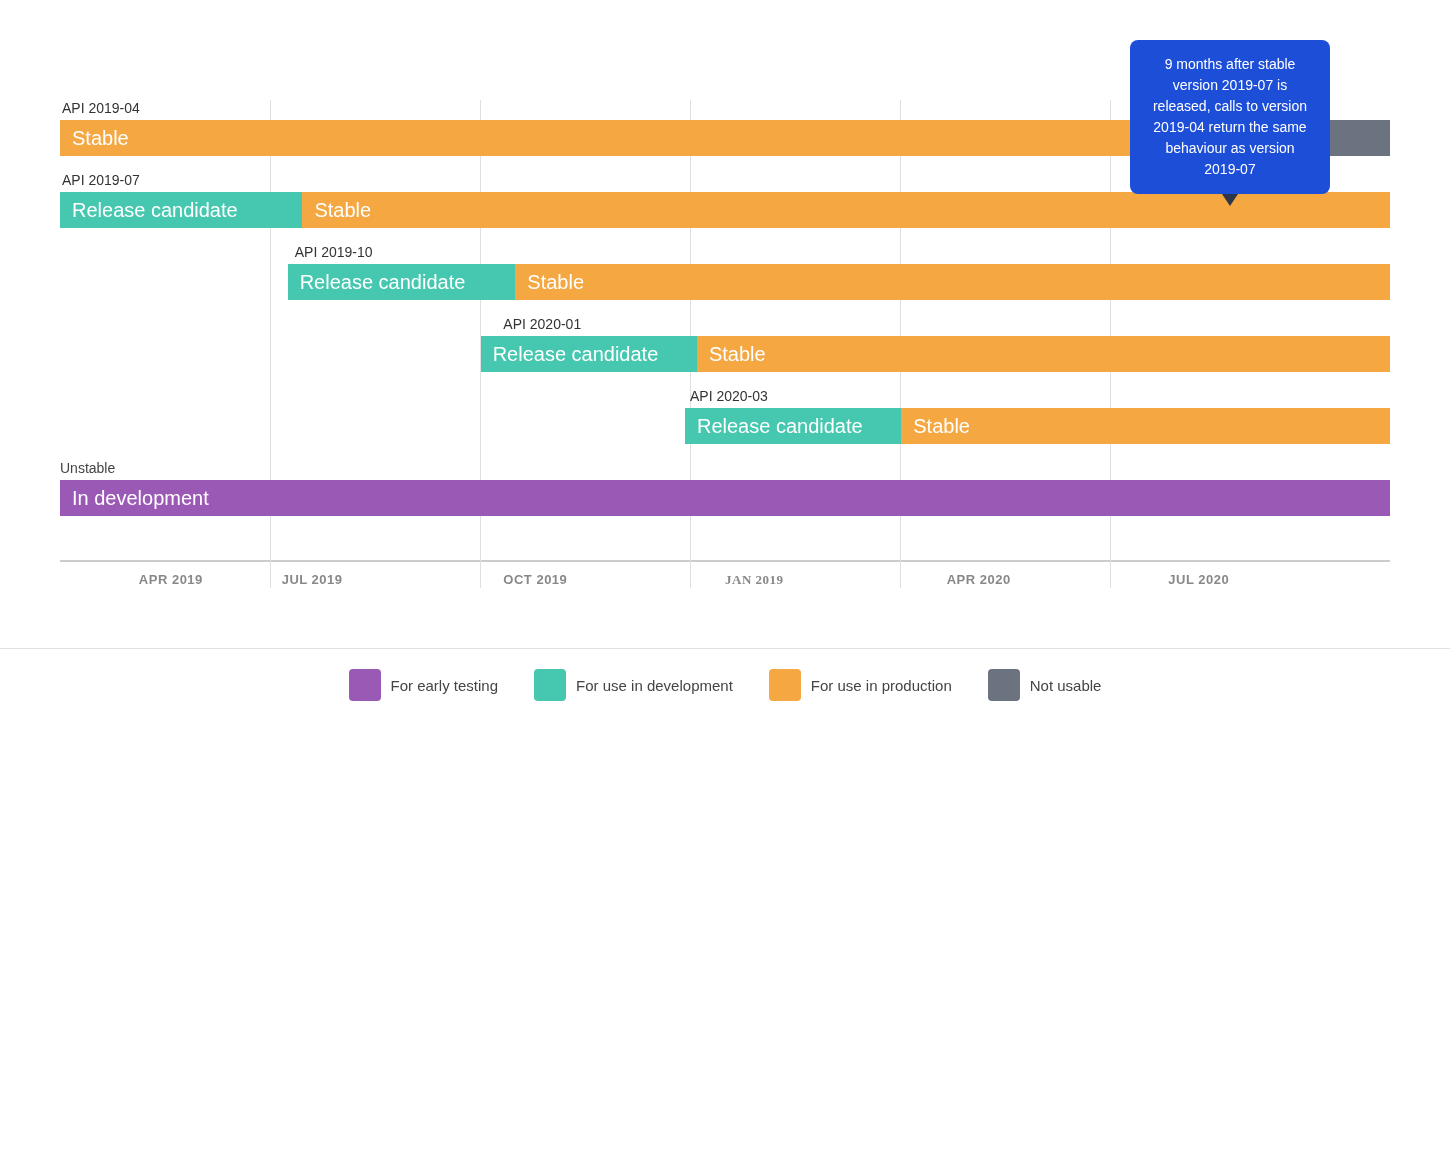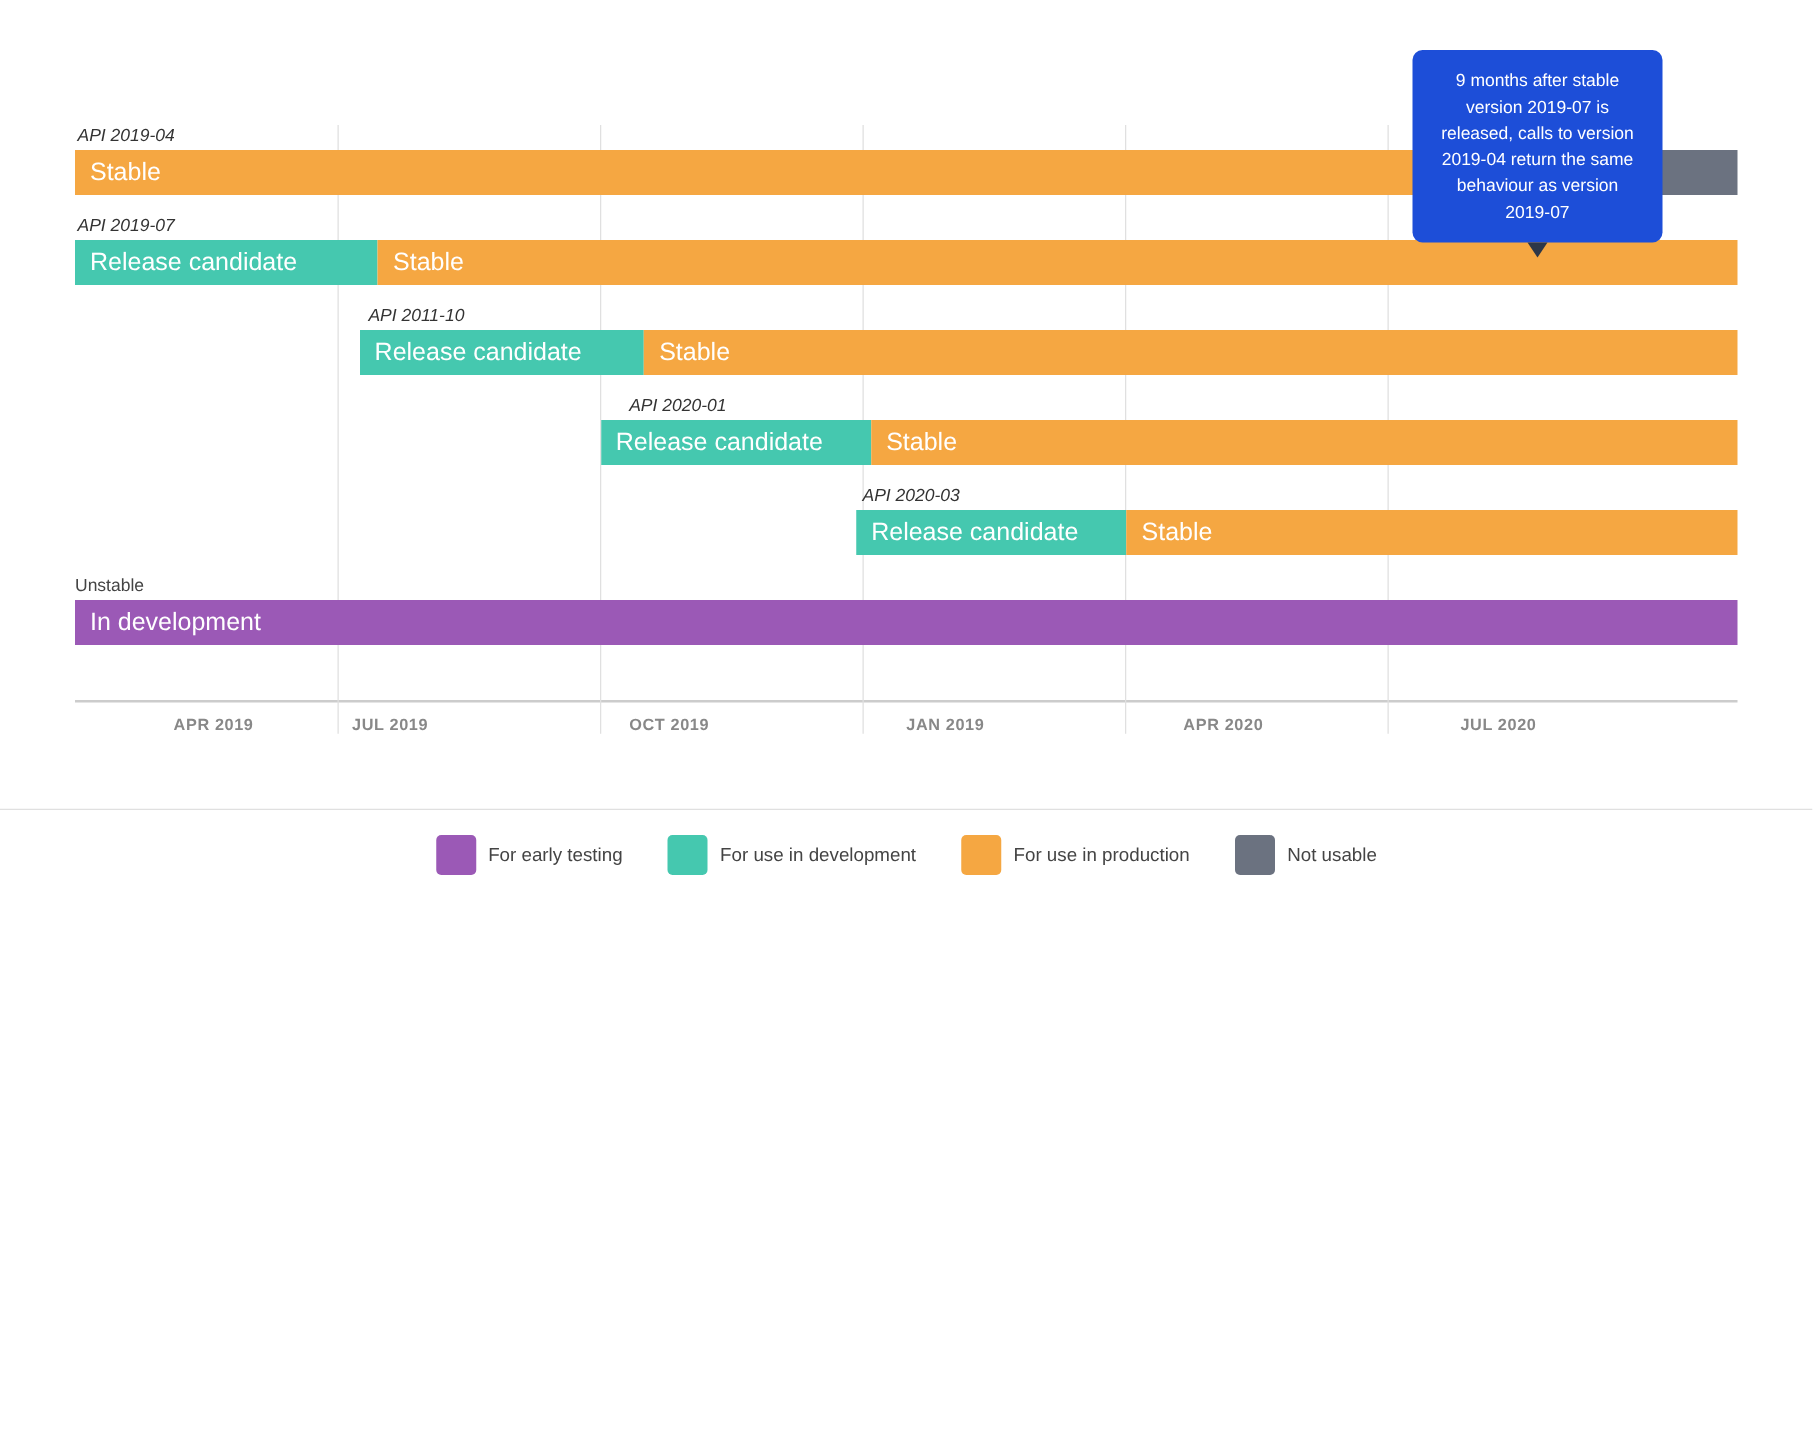--- a/index.html
+++ b/index.html
@@ -41,21 +41,20 @@
       border-width: 12px 8px 0 8px;
       border-style: solid;
       border-color: #2d3748 transparent transparent transparent;
     }
 
     .api-label {
       font-size: 14px;
       color: #333;
       margin-bottom: 4px;
       padding-left: 2px;
-      font-style: italic;
     }
 
     .bar-row {
       display: flex;
       height: 36px;
       margin-bottom: 16px;
       position: relative;
     }
 
     .bar-segment {
@@ -165,21 +164,21 @@
 
     <div class="row-wrapper">
       <div class="api-label">API 2019-07</div>
       <div class="bar-row">
         <div class="bar-segment release-candidate" style="flex:1.5; min-width:0;">Release candidate</div>
         <div class="bar-segment stable" style="flex:7; min-width:0;">Stable</div>
       </div>
     </div>
 
     <div class="row-wrapper">
-      <div class="api-label" style="padding-left: calc(1.5 / 8.5 * 100%);">API 2011-10</div>
+      <div class="api-label" style="padding-left: calc(1.5 / 8.5 * 100%);">API 2019-10</div>
       <div class="bar-row">
         <div class="bar-segment spacer" style="flex:1.5; min-width:0;"></div>
         <div class="bar-segment release-candidate" style="flex:1.5; min-width:0;">Release candidate</div>
         <div class="bar-segment stable" style="flex:6; min-width:0;">Stable</div>
       </div>
     </div>
 
     <div class="row-wrapper">
       <div class="api-label" style="padding-left: calc(3 / 9 * 100%);">API 2020-01</div>
       <div class="bar-row">
@@ -205,21 +204,21 @@
       </div>
     </div>
 
     <div class="bar-row" style="height: 20px; margin-bottom: 0;"></div>
 
     <div class="timeline-axis" id="timeline-axis">
 
     <div class="timeline-label" style="flex: 1.5 1 0%; min-width: 0px; text-align: center;">APR 2019</div>
         <div class="timeline-label" style="flex: 1.5 1 0%; min-width: 0px;">JUL 2019</div>
         <div class="timeline-label" style="flex: 1.5 1 0%; min-width: 0px;">OCT 2019</div>
-        <div class="timeline-label" style="flex: 1.5 1 0%; min-width: 0px;">JAN 2019</div>
+        <div class="timeline-label" style="flex: 1.5 1 0%; min-width: 0px; font-family: Liberation Serif, serif;">JAN 2019</div>
         <div class="timeline-label" style="flex: 1.5 1 0%; min-width: 0px;">APR 2020</div>
         <div class="timeline-label" style="flex: 1.5 1 0%; min-width: 0px;">JUL 2020</div>
       </div>
 
   </div>
 
 </div>
 
 <div class="legend" style="margin-top: 60px; align-items: center;">
   <div class="legend-item">

